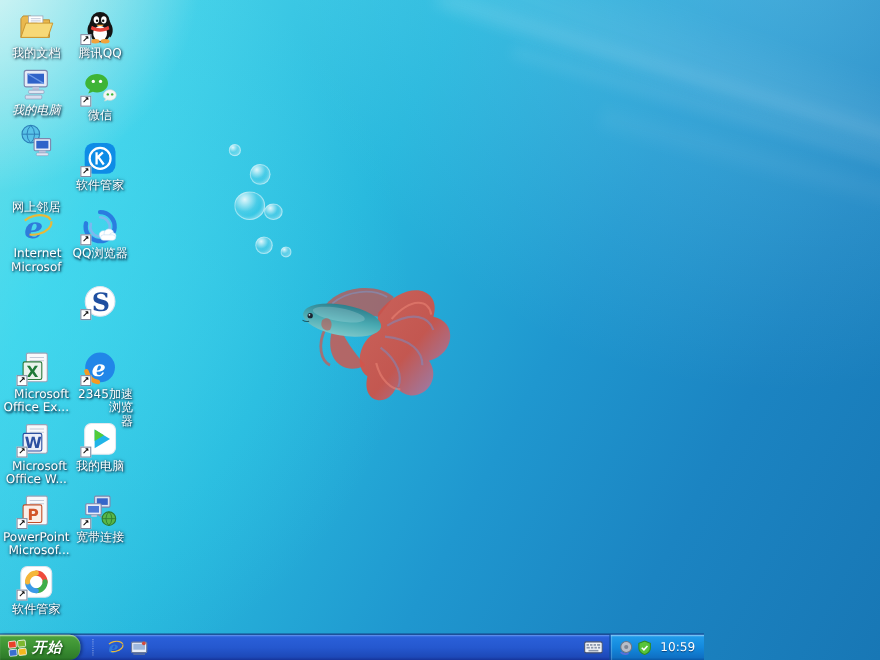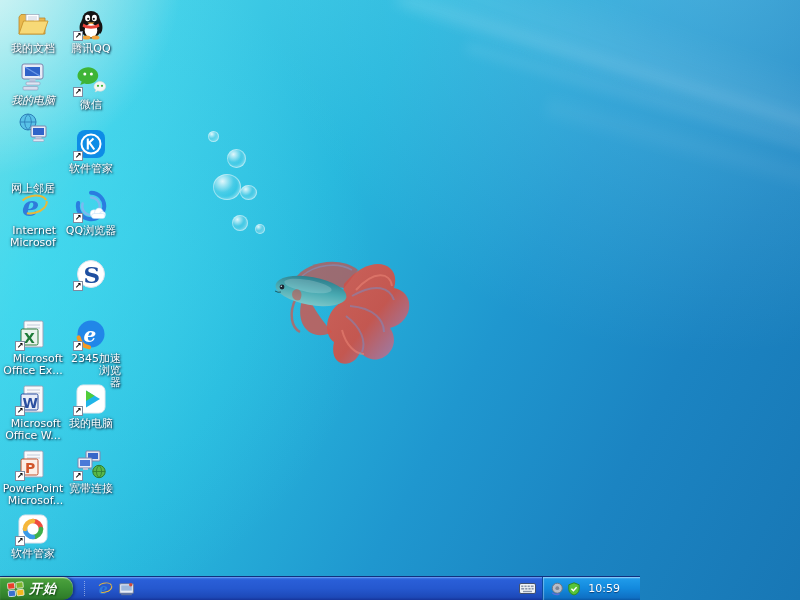--- a/index.html
+++ b/index.html
@@ -48,21 +48,21 @@
   .win-flag{width:18px;height:16px;display:block;}
   .start-label{color:#fff;font-size:13px;font-weight:bold;font-style:italic;
     text-shadow:1px 1px 2px rgba(0,40,0,.7);letter-spacing:1px;}
   .ql-sep{width:2px;margin:4px 3px;border-left:1px dotted rgba(255,255,255,.45);}
   .quick-launch{display:flex;align-items:center;gap:5px;padding:0 6px;}
   .ql-icon{width:17px;height:17px;cursor:pointer;}
   .ql-icon svg{width:100%;height:100%;display:block;}
   .task-area{flex:1;}
   .lang-indicator{display:flex;align-items:center;padding:0 6px;cursor:pointer;}
   .lang-indicator svg{width:17px;height:13px;display:block;}
-  .tray{display:flex;align-items:center;gap:3px;padding:0 20px 0 7px;
+  .tray{display:flex;align-items:center;gap:3px;padding:0 8px 0 7px;
     background:linear-gradient(to bottom,#58b6f5 0%,#1f9ae9 10%,#1389dd 50%,#0f70c4 90%,#0a5aa8 100%);
     border-left:1px solid #0a4c9c;box-shadow:inset 1px 1px 1px rgba(255,255,255,.35);}
   .tray-icon{width:14px;height:14px;cursor:pointer;}
   .tray-icon svg{width:100%;height:100%;display:block;}
   .clock{color:#fff;font-size:11px;margin-left:4px;text-shadow:0 1px 1px rgba(0,20,60,.6);cursor:pointer;}
 </style>
 </head>
 <body>
 
 <div class="desktop">

